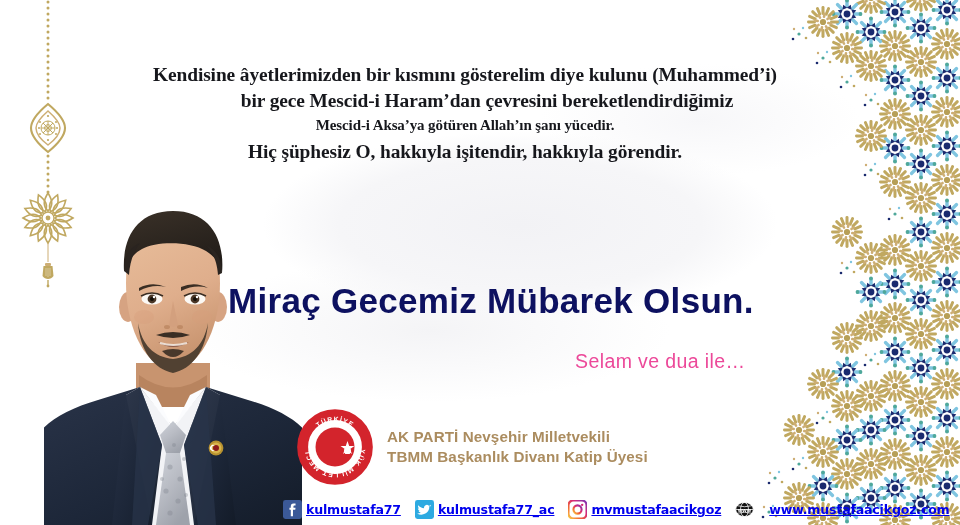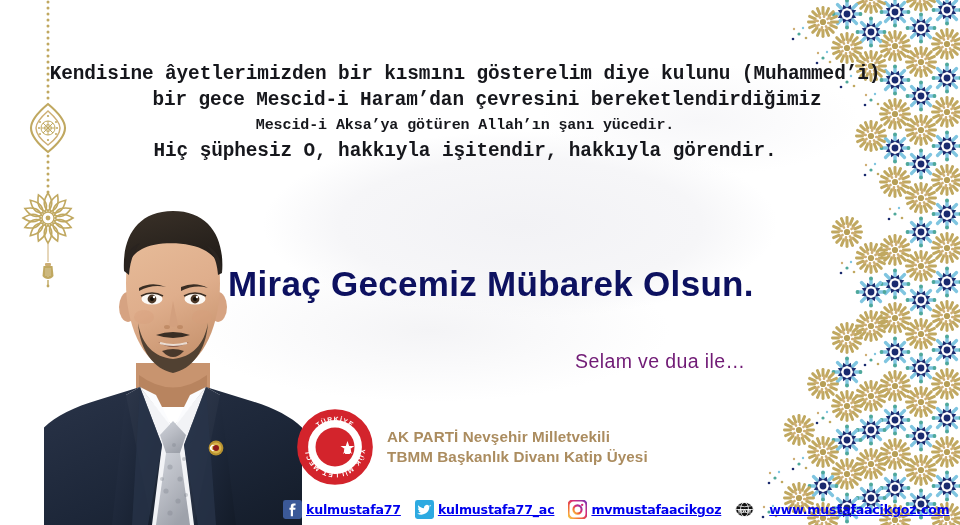--- a/index.html
+++ b/index.html
@@ -30,42 +30,42 @@
   
   #left-ornament{ position:absolute; left:8px; top:0; width:80px; height:290px; z-index:2; pointer-events:none; }
 
   
   #portrait{ position:absolute; left:44px; bottom:0; width:258px; height:330px; z-index:3; }
 
   
   #verse{
     position:absolute; left:0; top:62px; width:930px; z-index:5;
     text-align:center; color:#16171c;
-    font-family:Liberation Mono, monospace;
+    font-family:Liberation Serif, serif;
     font-weight:bold; font-size:19.4px; line-height:25.5px;
     letter-spacing:-0.1px;
   }
   #verse .vl{ display:block; white-space:nowrap; }
   #verse .vl.l1{ font-size:19.4px; }
   #verse .vl.l2{ font-size:19.4px;padding-left:44px; }
   #verse .vl.l3{ font-size:15px; }
   #verse .vl.l4{ font-size:19.4px; }
 
   
   #headline{
-    position:absolute; left:228px; top:264px; z-index:6;
+    position:absolute; left:228px; top:281px; z-index:6;
     color:#0d1160; font-weight:bold; font-size:35px;
     letter-spacing:0.3px; white-space:nowrap;
     font-family:"Liberation Sans", sans-serif;
   }
 
   
   #salutation{
     position:absolute; left:575px; top:350px; z-index:6;
-    color:#701a75; font-size:19.5px; font-weight:normal;
+    color:#ec4899; font-size:19.5px; font-weight:normal;
     letter-spacing:0.4px; white-space:nowrap;
   }
 
   
   #signature{ position:absolute; left:296px; top:408px; z-index:6;
     display:flex; align-items:center; gap:13px; }
   #tbmm-logo{ width:78px; height:78px; flex:0 0 78px; }
   #sig-lines{ color:#ab8c5f; font-size:15.2px; font-weight:bold;
     line-height:19.6px; letter-spacing:0.1px; white-space:nowrap; }
   #sig-lines span{ display:block; }

